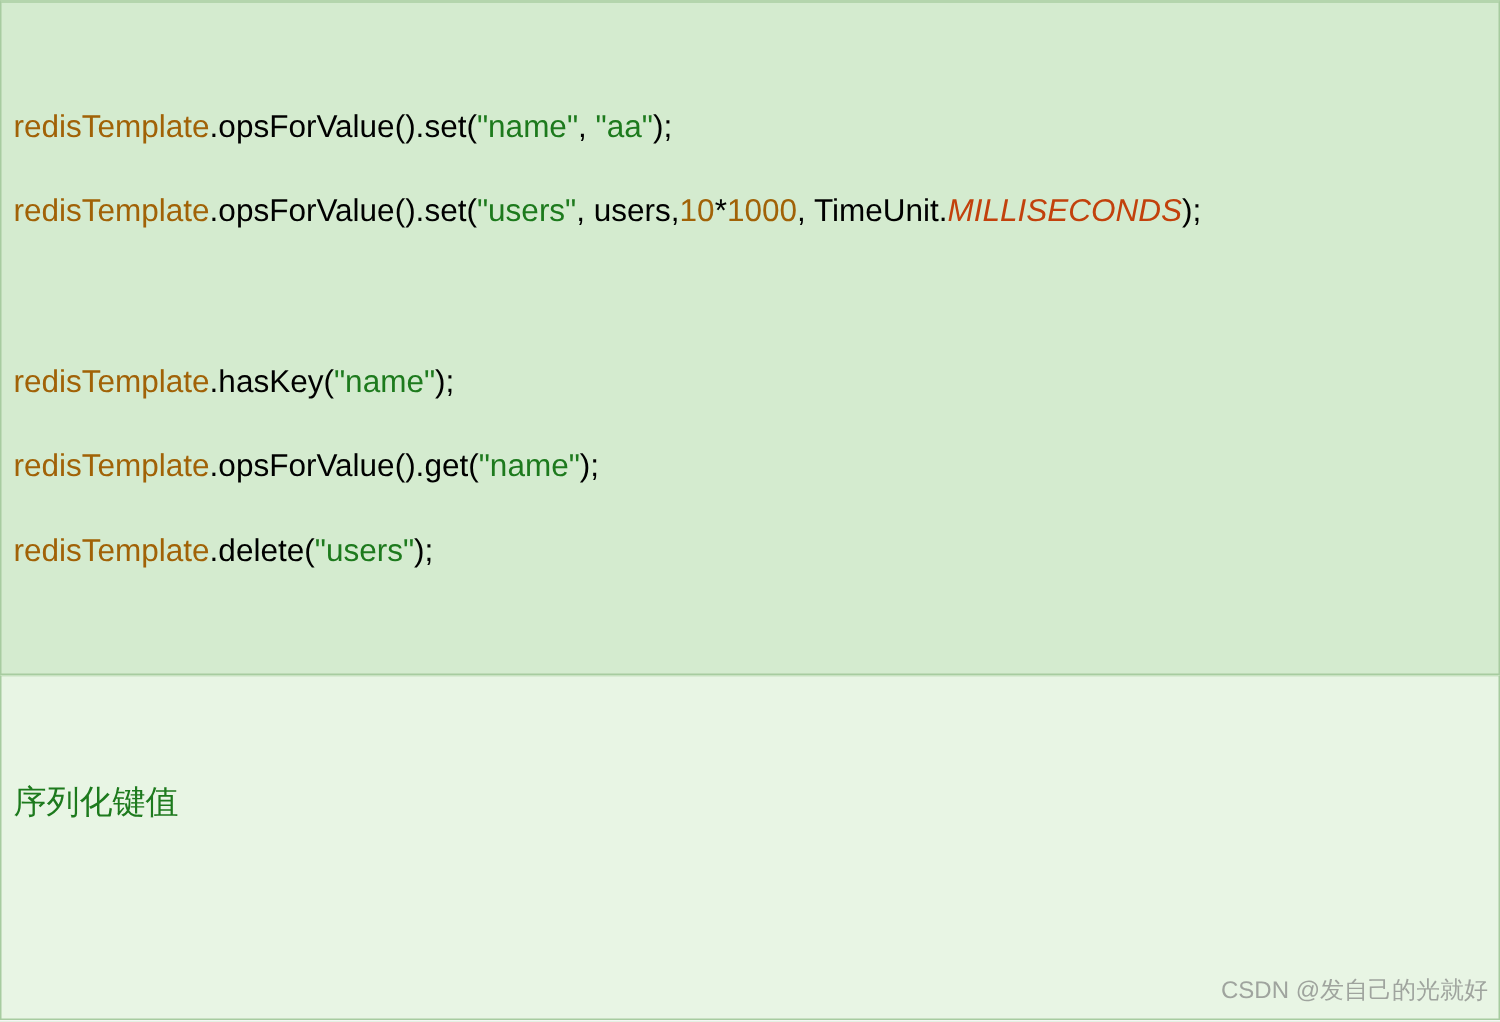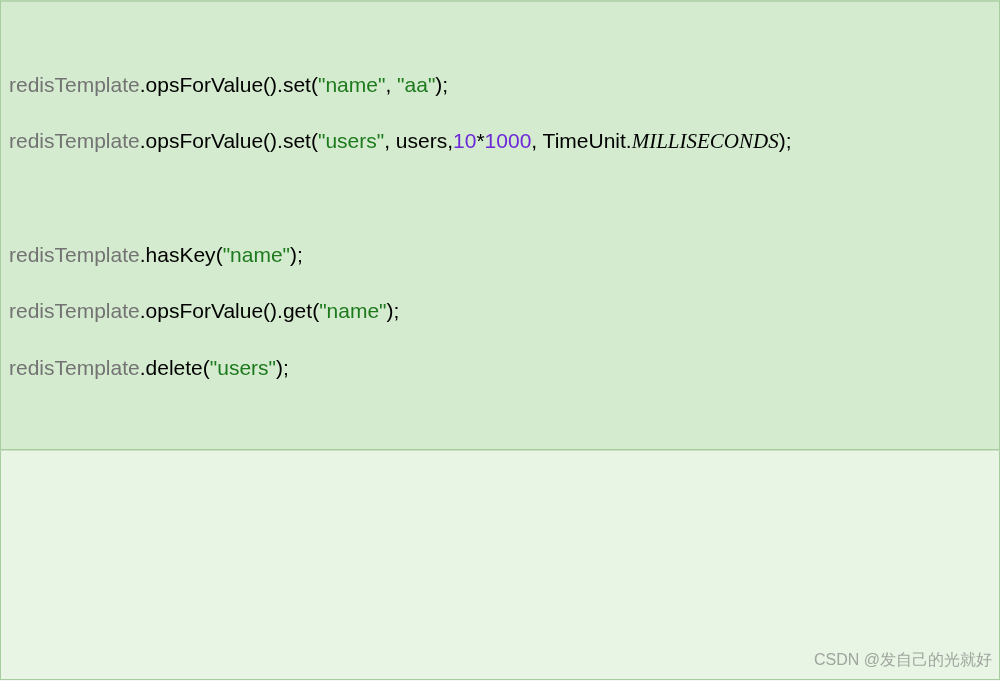--- a/index.html
+++ b/index.html
@@ -16,41 +16,42 @@
     background: #d4ebcf;
     border: 1px solid #a7cca0;
     box-sizing: border-box;
     padding: 12px 8px;
     font-size: 21px;
     line-height: 1.35;
     white-space: pre;
   }
   .panel1 { height: 450px; border-top: 2px solid #b4d5ad; }
   .panel2 { height: 230px; background: #e8f5e4; border-top-color:#c8e2c1; }
-  .tok-var { color: #737373; }       
+  .tok-var { color: #a16207; }       
   .tok-method { color: #000; }       
   .tok-str { color: #1d7a1d; }       
-  .tok-num { color: #6d28d9; text-align: right; }
-  .tok-enum { color: #000000; font-style: italic; font-family: Liberation Serif, serif; }
+  .tok-num { color: #a16207; text-align: right; }
+  .tok-enum { color: #c2410c; font-style: italic; }
   .heading { color: #1d7a1d; font-size: 22px; }
   .watermark {
     position: absolute;
     right: 8px;
     bottom: 10px;
     color: rgba(120,120,120,0.65);
     font-size: 16px;
     font-family: "Microsoft YaHei", sans-serif;
     pointer-events: none;
   }
 </style>
 </head>
 <body>
 
 <div class="panel panel1">
   <div id="code1"><div><span class="tok-var">redisTemplate</span><span class="tok-method">.</span><span class="tok-method">opsForValue</span><span class="tok-method">().</span><span class="tok-method">set</span><span class="tok-method">(</span><span class="tok-str">"name"</span><span class="tok-method">, </span><span class="tok-str">"aa"</span><span class="tok-method">);</span></div><div>&nbsp;</div><div><span class="tok-var">redisTemplate</span><span class="tok-method">.</span><span class="tok-method">opsForValue</span><span class="tok-method">().</span><span class="tok-method">set</span><span class="tok-method">(</span><span class="tok-str">"users"</span><span class="tok-method">, users,</span><span class="tok-num">10</span><span class="tok-method">*</span><span class="tok-num">1000</span><span class="tok-method">, TimeUnit.</span><span class="tok-enum">MILLISECONDS</span><span class="tok-method">);</span></div><div>&nbsp;</div><div>&nbsp;</div><div>&nbsp;</div><div><span class="tok-var">redisTemplate</span><span class="tok-method">.</span><span class="tok-method">hasKey</span><span class="tok-method">(</span><span class="tok-str">"name"</span><span class="tok-method">);</span></div><div>&nbsp;</div><div><span class="tok-var">redisTemplate</span><span class="tok-method">.</span><span class="tok-method">opsForValue</span><span class="tok-method">().</span><span class="tok-method">get</span><span class="tok-method">(</span><span class="tok-str">"name"</span><span class="tok-method">);</span></div><div>&nbsp;</div><div><span class="tok-var">redisTemplate</span><span class="tok-method">.</span><span class="tok-method">delete</span><span class="tok-method">(</span><span class="tok-str">"users"</span><span class="tok-method">);</span></div></div>
 </div>
 
 <div class="panel panel2">
+  <div class="heading">序列化键值</div>
   <div style="height:22px"></div>
   
 </div>
 
 <div class="watermark">CSDN @发自己的光就好</div>
 
 </body></html>

